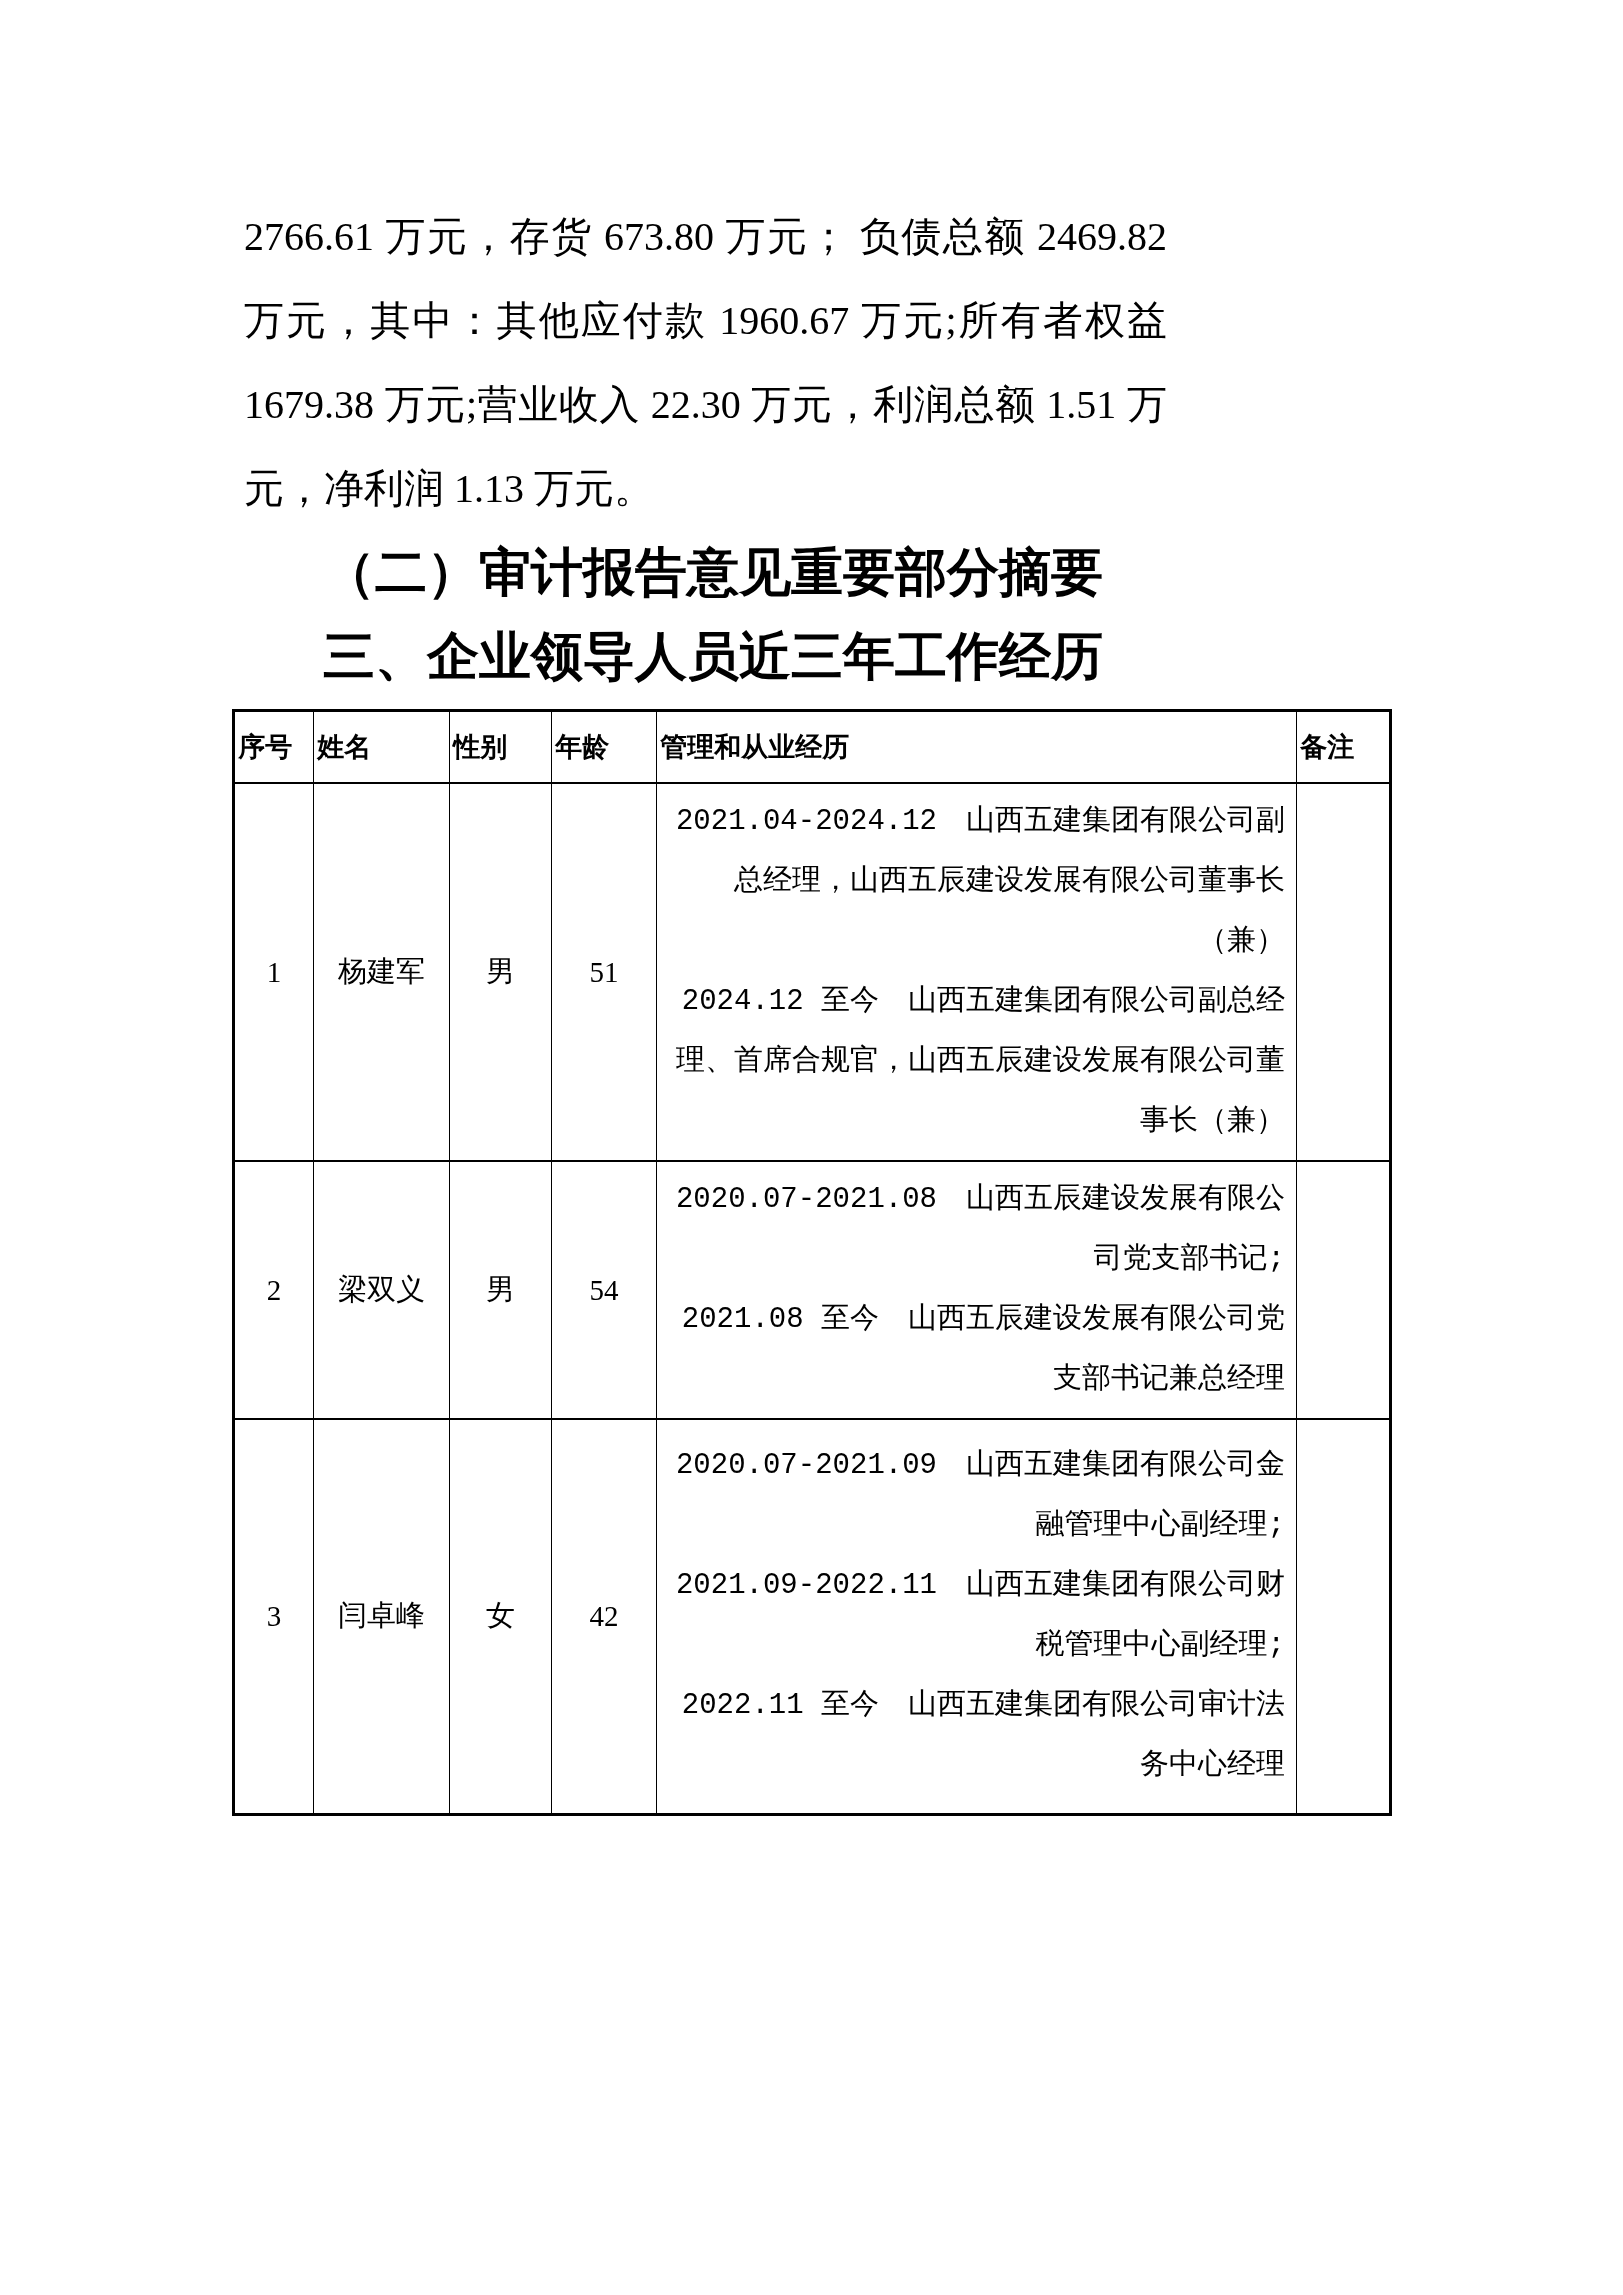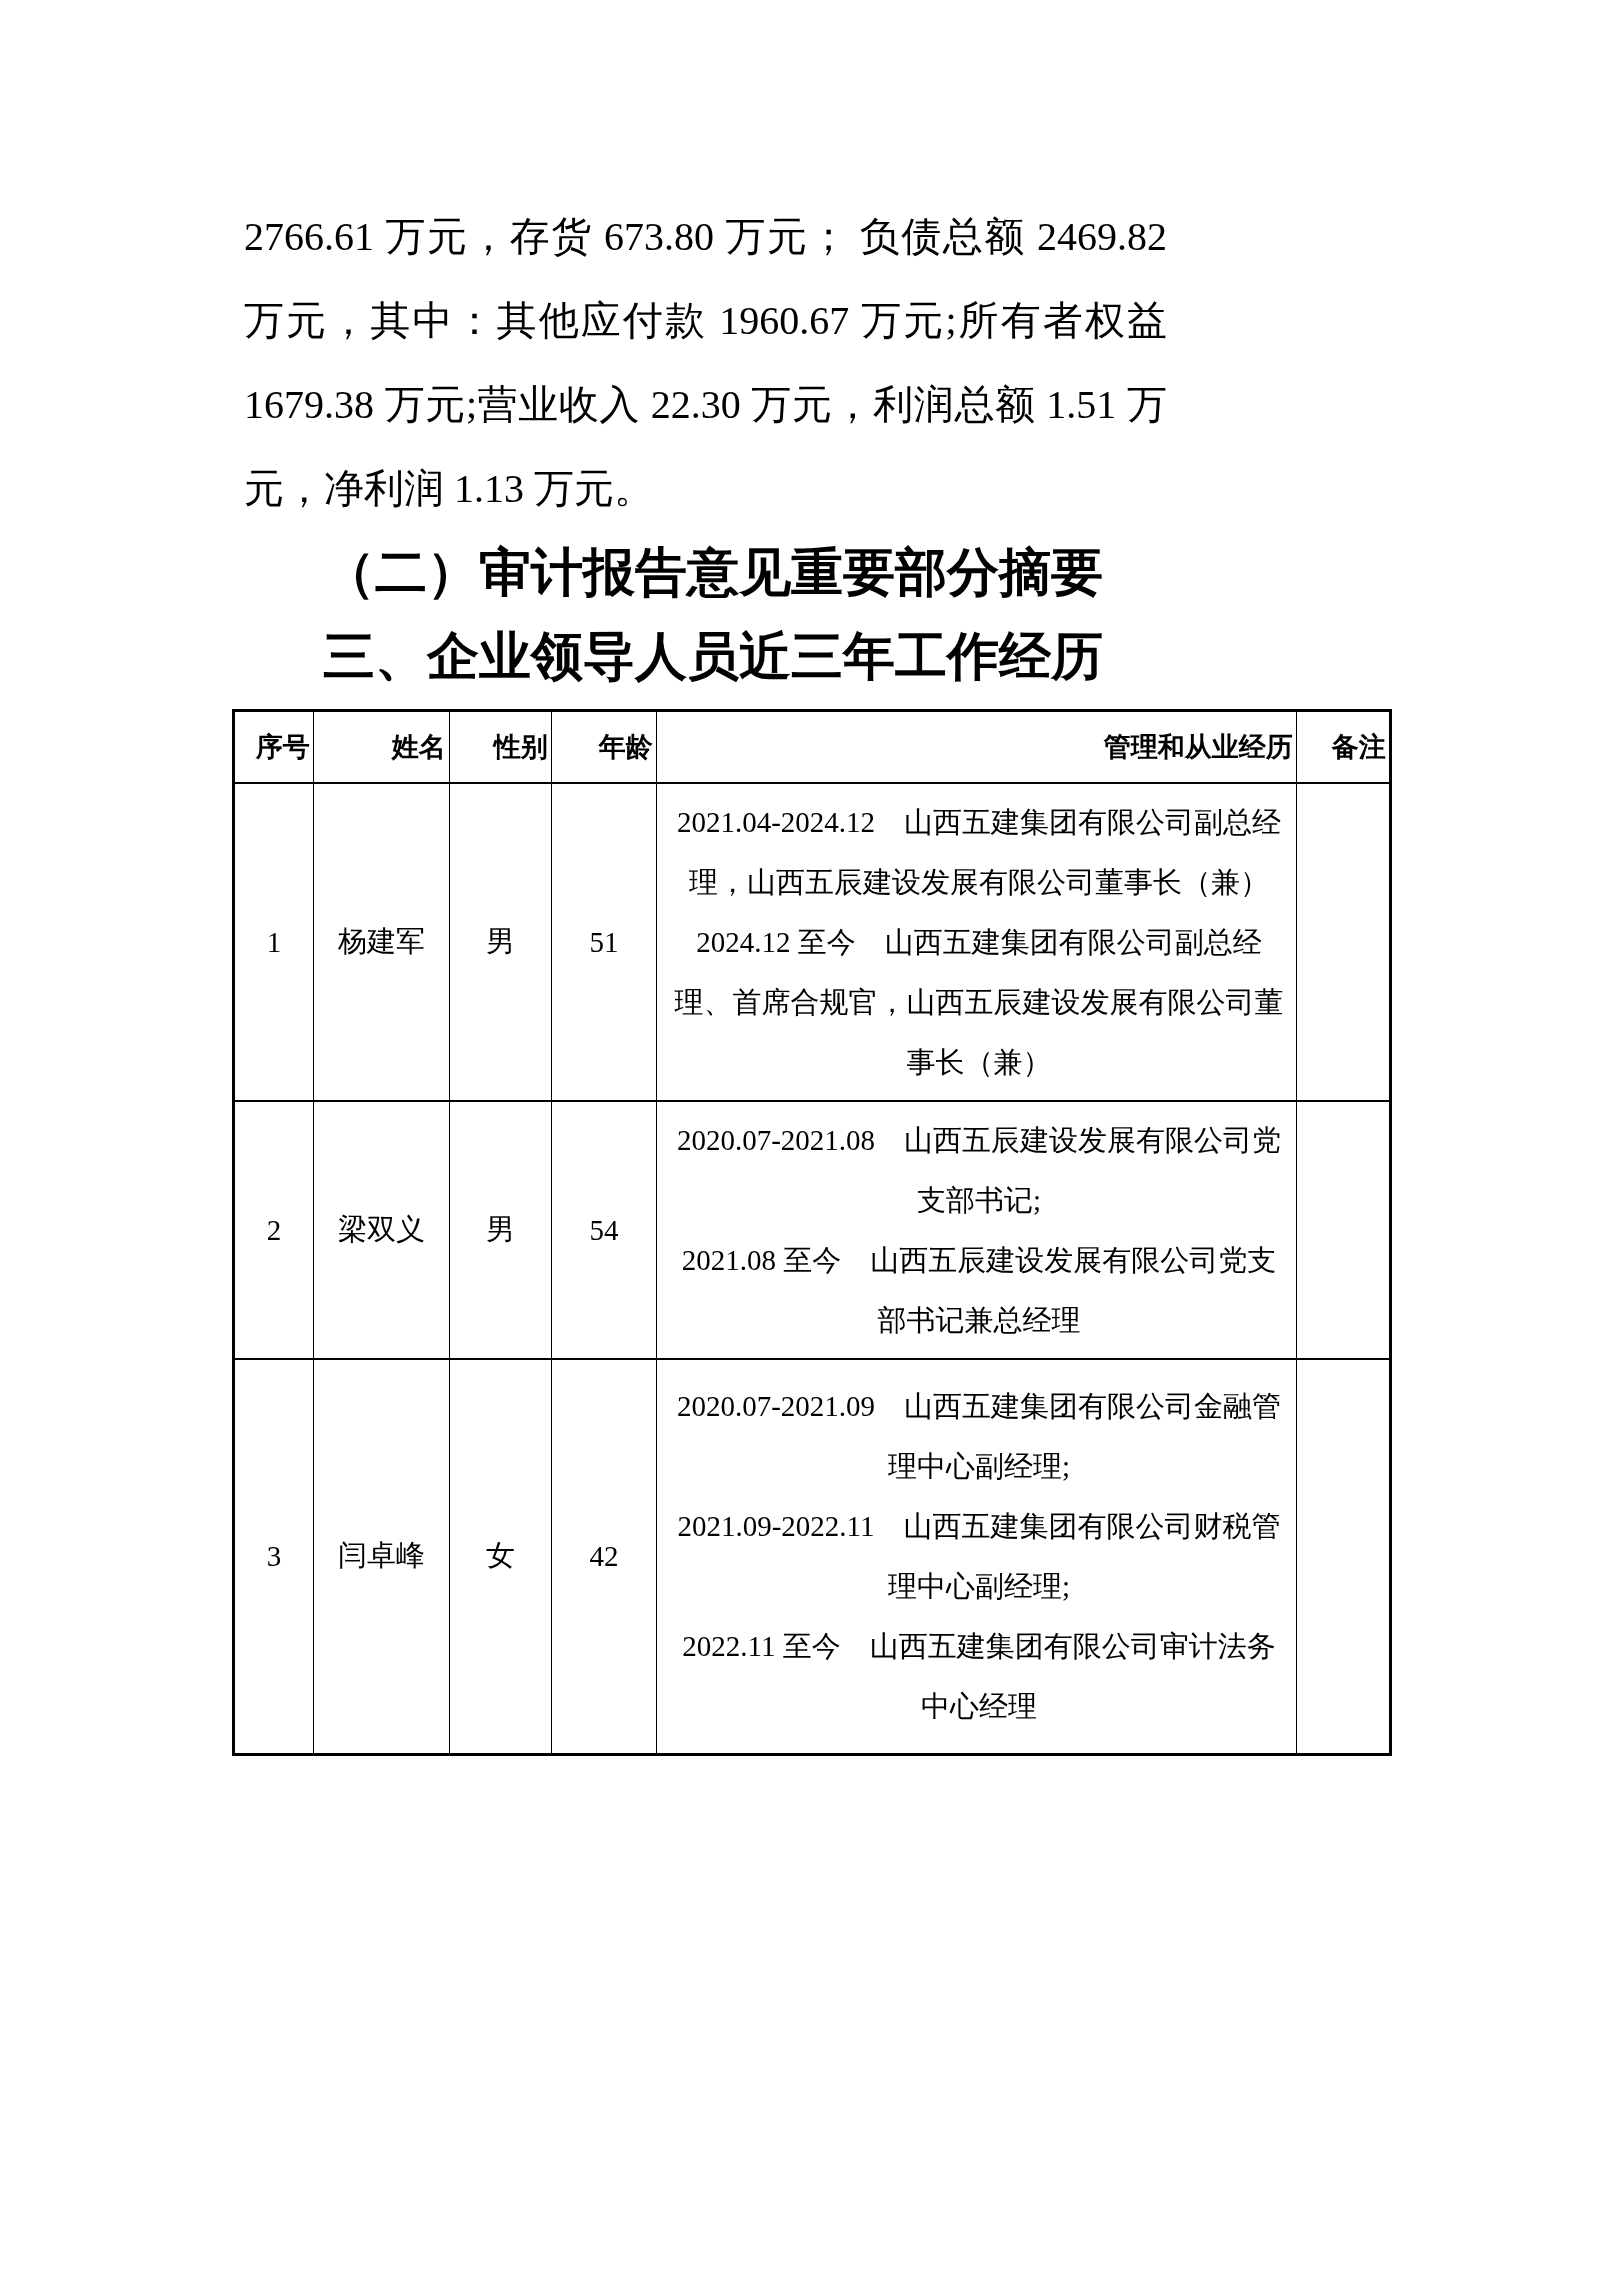--- a/index.html
+++ b/index.html
@@ -44,37 +44,38 @@
     border-left: 1.6px solid #000000;
     border-right: 1.6px solid #000000;
     border-top: 2.4px solid #000000;
     border-bottom: 2.4px solid #000000;
     box-sizing: border-box;
     overflow: hidden;
   }
   table.directors th {
     font-size: 27px;
     font-weight: bold;
-    text-align: right;
+    text-align: left;
     vertical-align: middle;
     height: 73px;
     padding: 0 3.2px;
   }
   td.cell-center {
     text-align: center;
     vertical-align: middle;
     font-size: 29px;
     padding: 0 3.2px;
   }
   td.cell-exp {
     vertical-align: middle;
     font-size: 29px;
     line-height: 60px;
     padding: 8px 11px 8px 16px;
-    text-align: center;
+    text-align: right;
+    font-family: Liberation Mono, monospace;
   }
   td.cell-exp p { margin: 0; }
 </style>
 </head>
 <body>
 
 <div class="page">
 
   <p class="body-text">2766.61 万元，存货 673.80 万元； 负债总额 2469.82 万元，其中：其他应付款 1960.67 万元;所有者权益 1679.38 万元;营业收入 22.30 万元，利润总额 1.51 万元，净利润 1.13 万元。</p>
 

